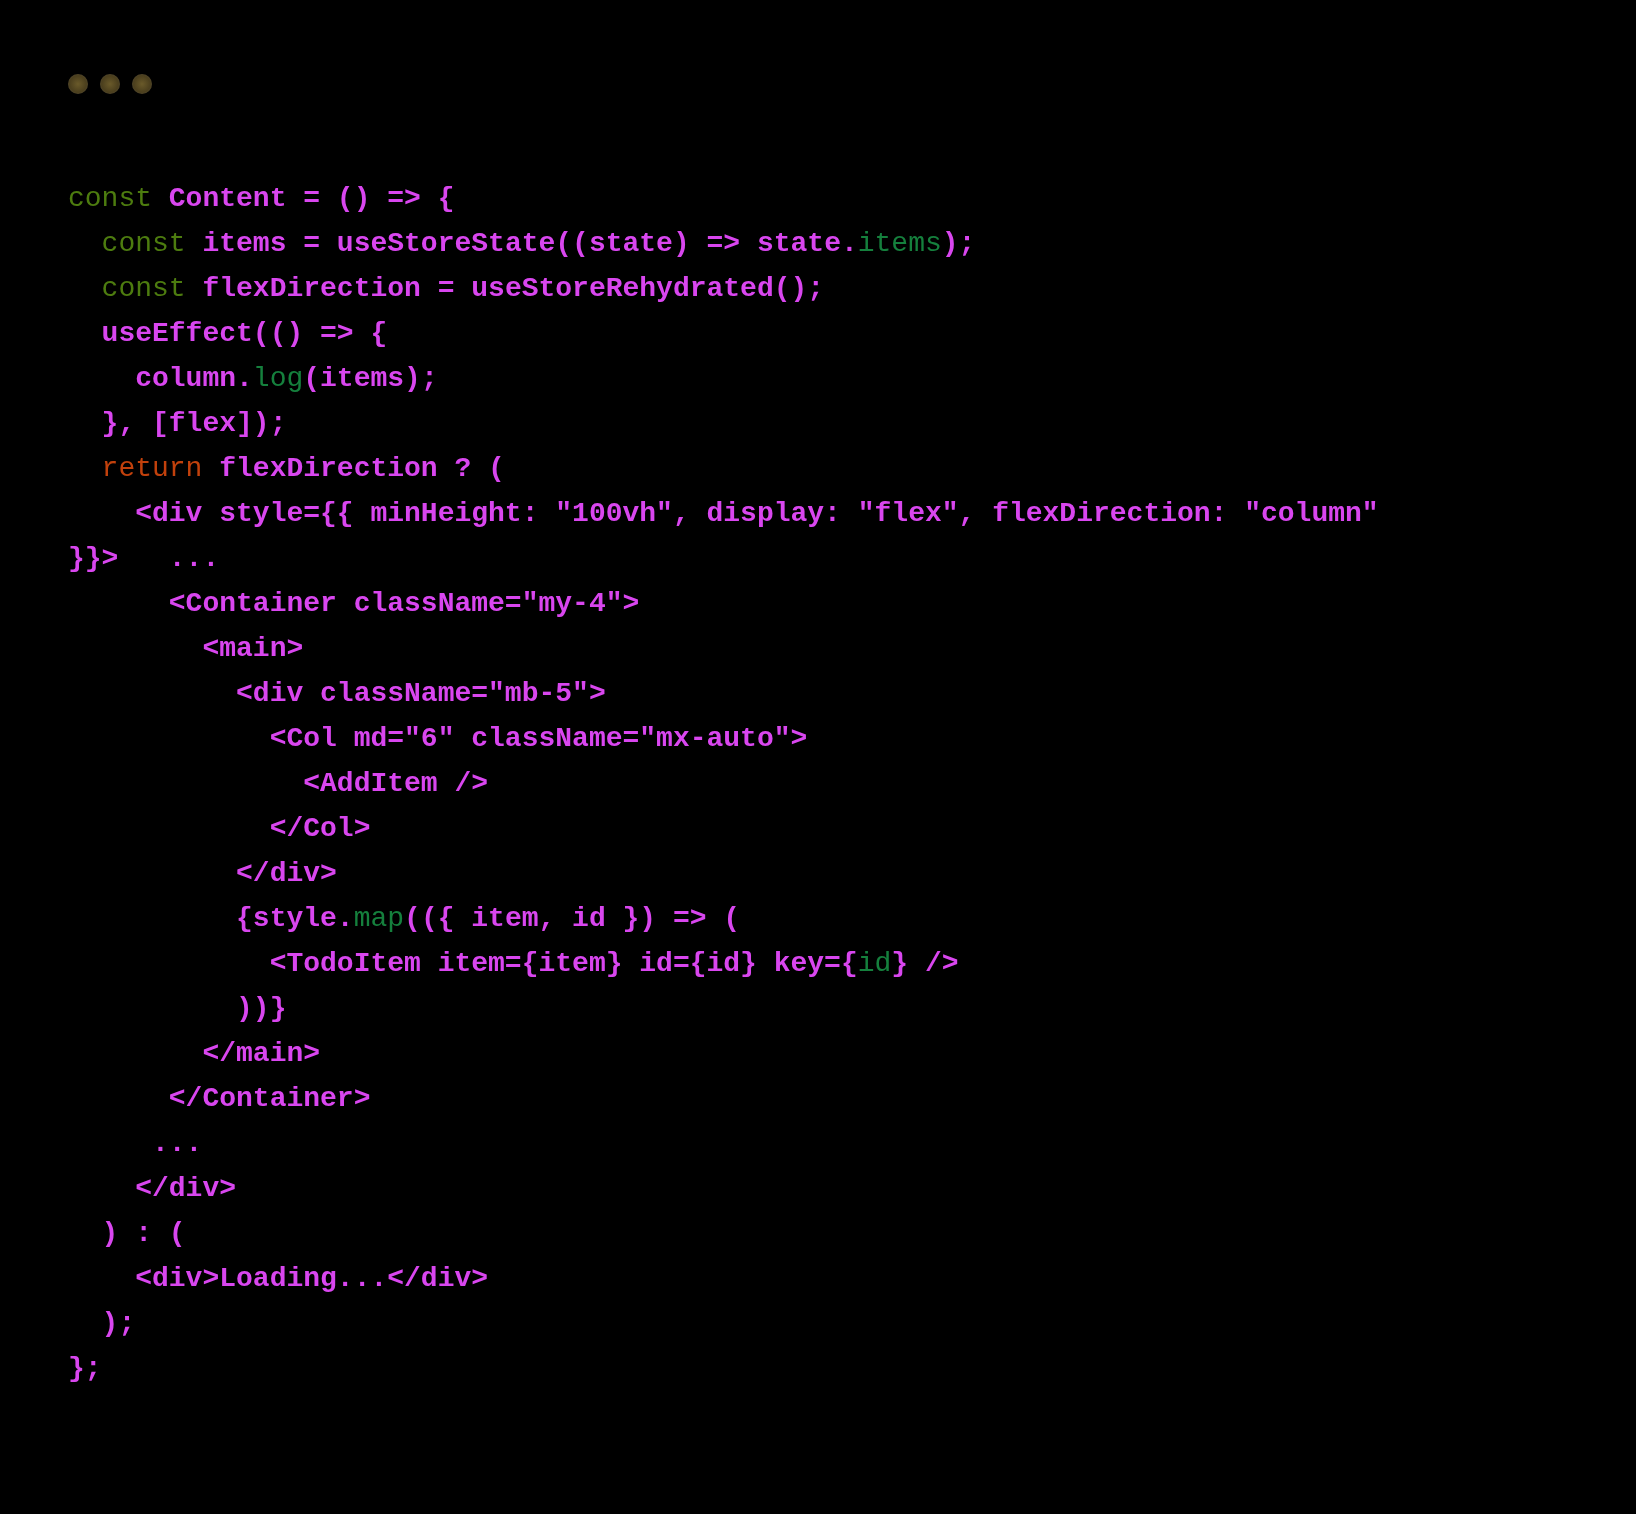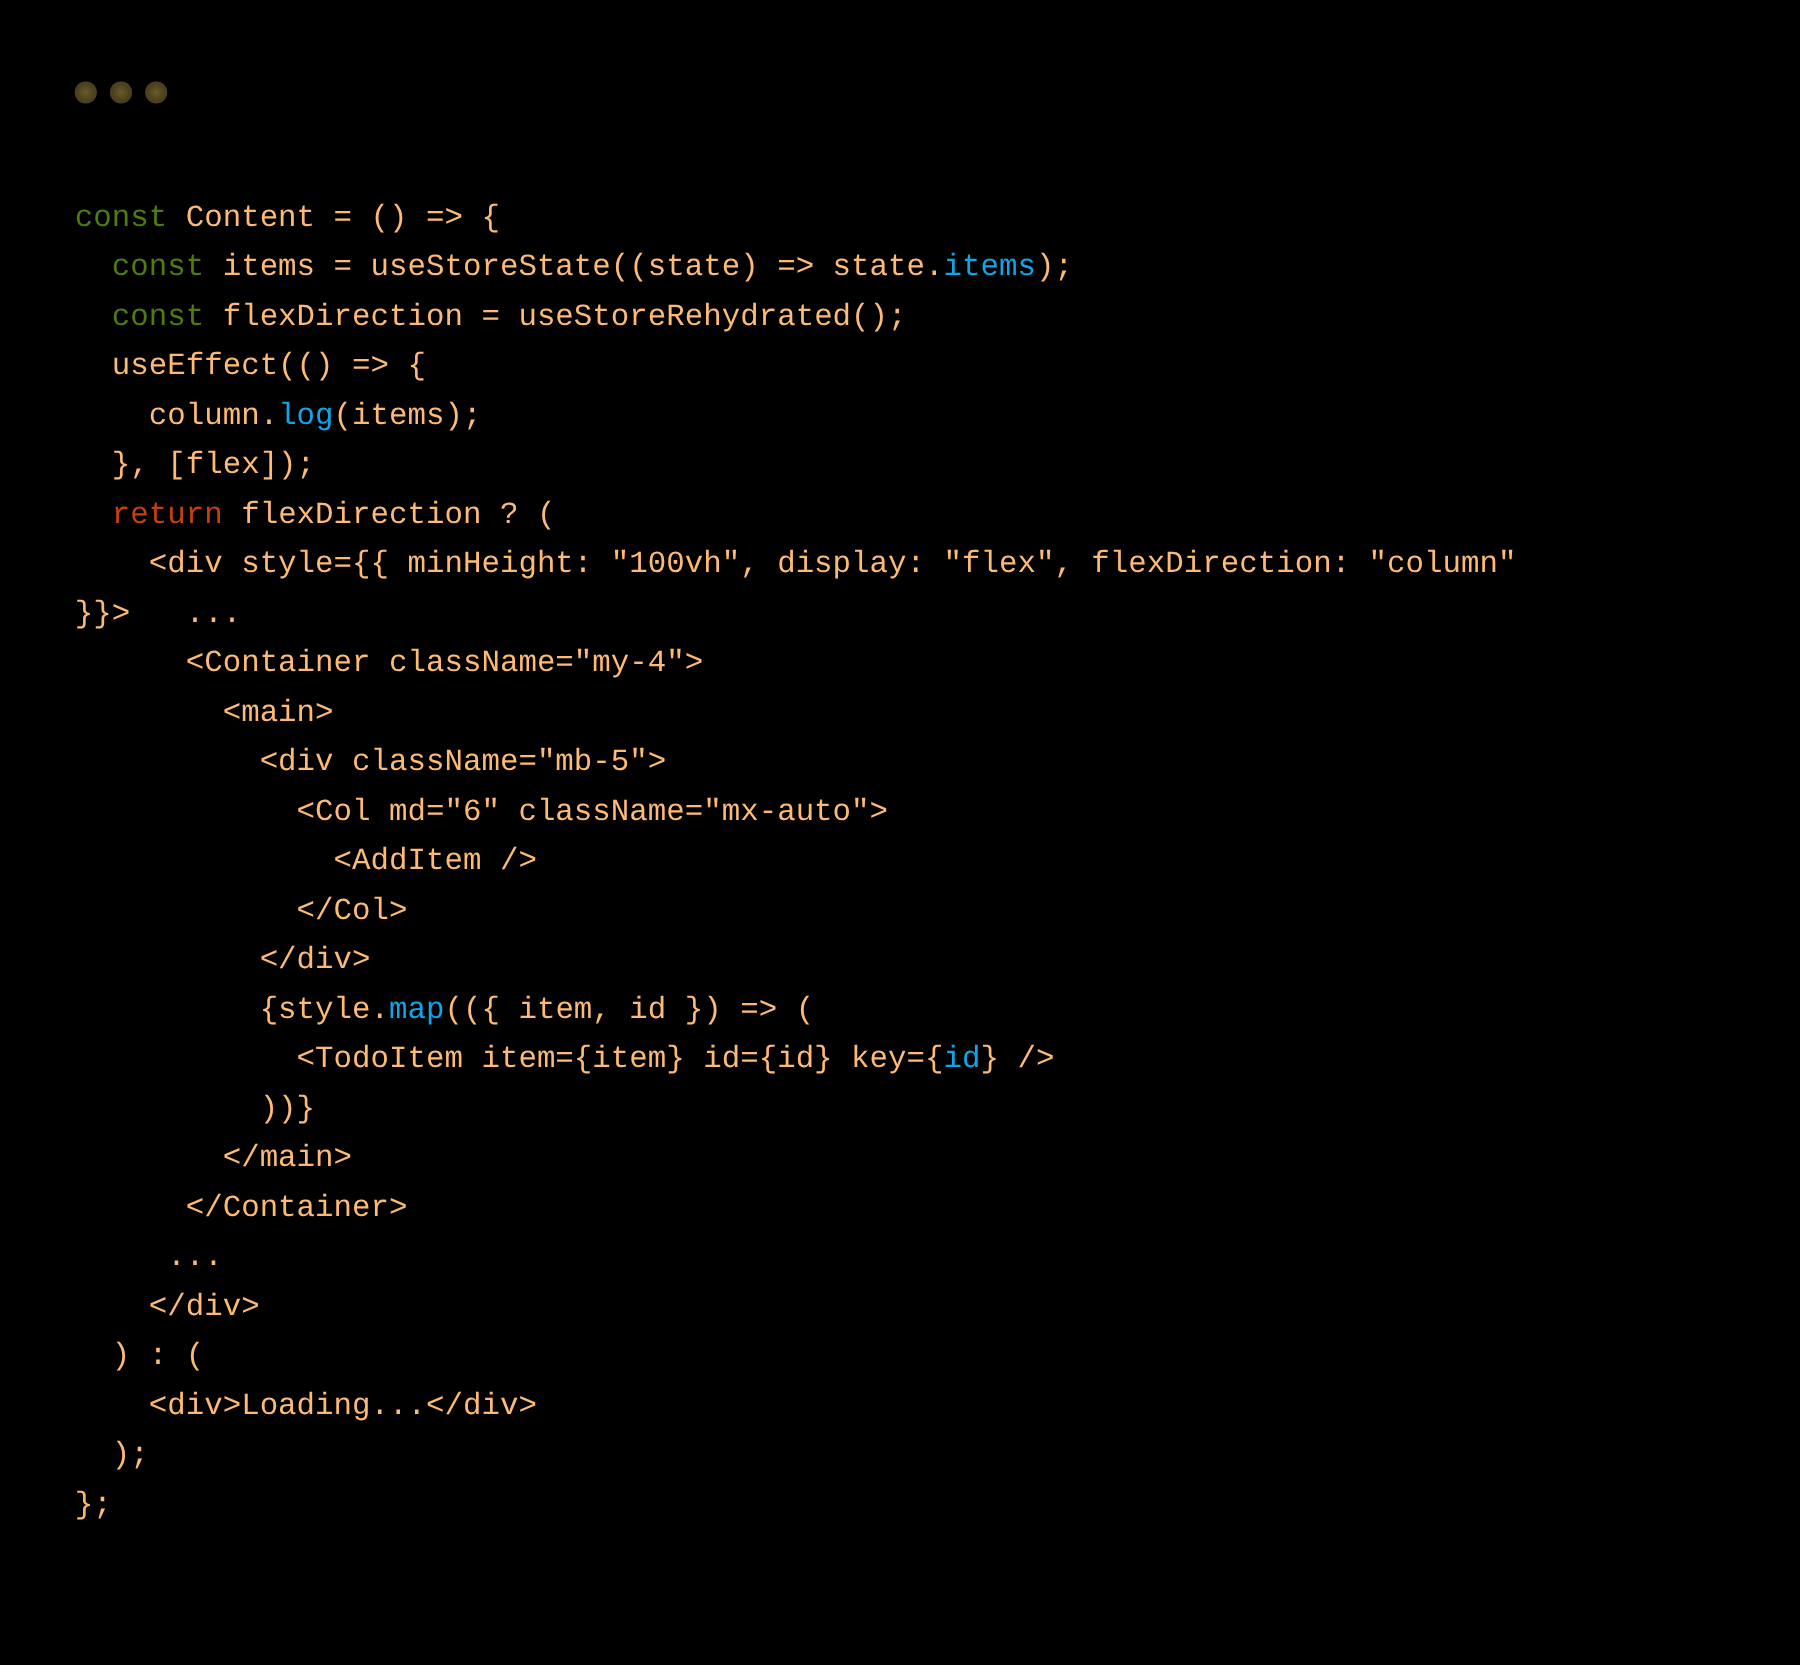--- a/index.html
+++ b/index.html
@@ -39,22 +39,22 @@
     top: 148px;
     right: 40px;
     font-family: "SFMono-Regular", Menlo, Consolas, "Liberation Mono", monospace;
     font-size: 28px;
     line-height: 45px;
     white-space: pre;
     color: #e9d18c; 
   }
   .kw      { color: #4d7c0f; }  
   .retkw   { color: #c2410c; }
-  .punct   { color: #fdba74; }
-  .pink    { color: #0ea5e9; }
+  .punct   { color: #d946ef; font-weight: bold; }
+  .pink    { color: #15803d; }
 </style>
 </head>
 <body>
 
 <div class="window">
 
   <div class="traffic-lights">
     <div class="tl"></div>
     <div class="tl"></div>
     <div class="tl"></div>

